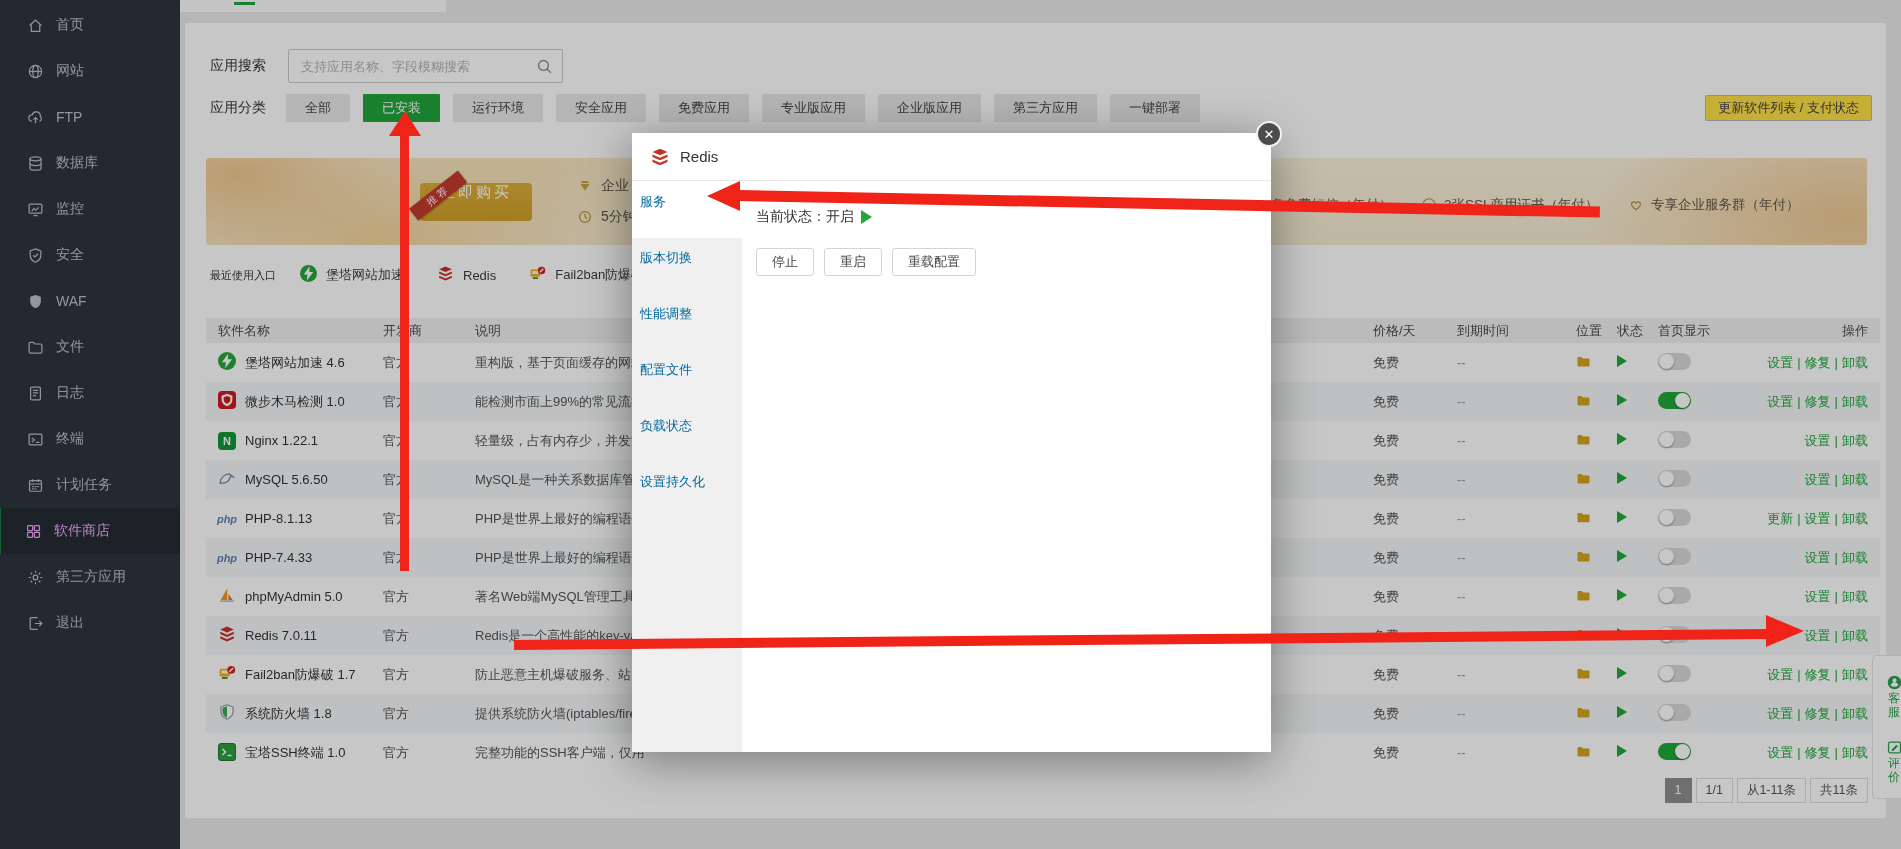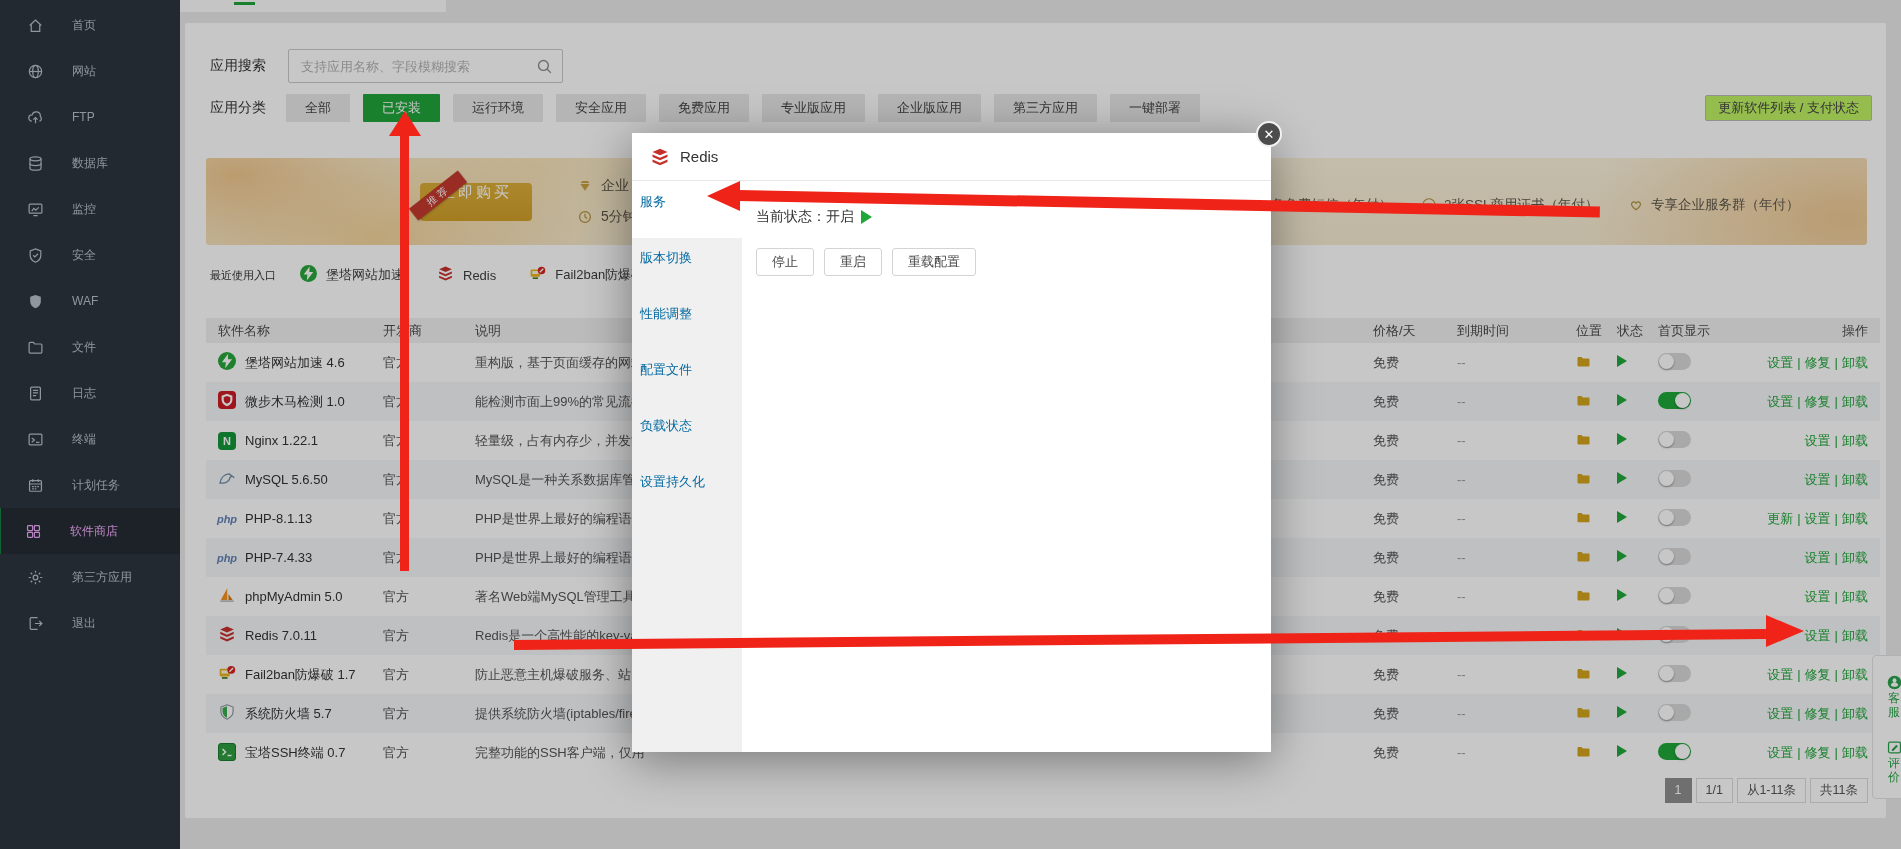--- a/index.html
+++ b/index.html
@@ -1,39 +1,39 @@
 <!DOCTYPE html>
 <html><head>
 <meta charset="utf-8">
 <style>
   *{box-sizing:border-box;margin:0;padding:0}
   body{width:1901px;height:849px;position:relative;overflow:hidden;
        font-family:"Liberation Sans","DejaVu Sans",sans-serif;background:#e9eaeb}
   
   .sidebar{position:absolute;left:0;top:0;width:180px;height:849px;background:#2e353e;z-index:1;padding-top:2px}
-  .sb-item{height:46px;display:flex;align-items:center;padding-left:27px;gap:28px;color:#b9c0c8;font-size:12px;cursor:pointer}
+  .sb-item{height:46px;display:flex;align-items:center;padding-left:27px;gap:12px;color:#b9c0c8;font-size:14px;cursor:pointer}
   .sb-item .icon{width:17px;height:17px;display:inline-flex}
   .sb-item svg{width:17px;height:17px}
   .sb-item.active{background:#262c34;color:#f0abfc;border-left:1px solid #15803d;padding-left:24px}
   
   .topstrip{position:absolute;left:180px;top:0;width:266px;height:12px;background:#fdfdfd;z-index:1}
   .tabdash{position:absolute;left:54px;top:2px;width:21px;height:3px;background:#20a53a}
   
   .card{position:absolute;left:185px;top:23px;width:1701px;height:795px;background:#fff;border-radius:2px;z-index:1}
   .search-row{position:absolute;left:25px;top:26px;height:34px;display:flex;align-items:center}
   .search-label{font-size:14px;color:#333;margin-right:22px}
   .search-box{width:275px;height:34px;border:1px solid #c9c9c9;border-radius:2px;display:flex;align-items:center;position:relative;background:#fff}
   .search-box input{border:0;outline:0;flex:1;padding:0 34px 0 12px;font-size:13px;color:#333;background:transparent}
   .search-box input::placeholder{color:#b3b3b3}
   .search-ico{position:absolute;right:9px;width:17px;height:17px;cursor:pointer}
   .cat-row{position:absolute;left:25px;top:71px;width:1662px;height:28px;display:flex;align-items:center}
   .cat-label{font-size:14px;color:#333;margin-right:20px}
   .cat-btn{height:28px;line-height:28px;padding:0 19px;background:#e8e8e8;color:#454545;font-size:13px;margin-right:13px;cursor:pointer;border-radius:1px;white-space:nowrap}
   .cat-btn.active{background:#20a53a;color:#fff}
-  .update-btn{margin-left:auto;height:26px;line-height:24px;border:1px solid #b9b9b9;background:#bef264;padding:0 12px;font-size:13px;color:#444;border-radius:2px;cursor:pointer;white-space:nowrap}
+  .update-btn{margin-left:auto;height:26px;line-height:24px;border:1px solid #b9b9b9;background:#fde047;padding:0 12px;font-size:13px;color:#444;border-radius:2px;cursor:pointer;white-space:nowrap}
   
   .banner{position:absolute;left:21px;top:135px;width:1661px;height:87px;border-radius:3px;overflow:visible;
     background:
       radial-gradient(160px 80px at 30px 20%, #f0c88e, rgba(240,200,142,0)),
       radial-gradient(220px 110px at 170px 90%, #f4d49c, rgba(244,212,156,0)),
       radial-gradient(200px 100px at 330px 10%, #f7e3b9, rgba(247,227,185,0)),
       radial-gradient(260px 130px at 1640px 70%, #eec993, rgba(238,201,147,0)),
       linear-gradient(#fbf2dc,#f7ebd1)}
   .buy-btn{position:absolute;left:214px;top:25px;width:112px;height:38px;background:linear-gradient(#dcae39,#d2a02a);border-radius:4px;color:#fff;font-size:15px;letter-spacing:3px;display:flex;justify-content:center;cursor:pointer}
   .ribbon{position:absolute;left:-13px;top:5px;width:62px;height:15px;background:#c43a2f;transform:rotate(-38deg);font-size:10px;color:#fff;text-align:center;line-height:15px;box-shadow:0 1px 2px rgba(0,0,0,.25)}
@@ -570,21 +570,21 @@
           <span class="c-act"><a>设置</a><span class="sep">|</span><a>修复</a><span class="sep">|</span><a>卸载</a></span>
         </div>
         <div class="trow">
           <span class="c-name">
             <span><span class="ai">
                 <svg viewBox="0 0 16 16">
                   <path d="M8 1.6 13.4 3.6v4c0 3.3-2.2 5.4-5.4 6.8C4.8 13 2.6 10.9 2.6 7.6v-4z" fill="#fff" stroke="#8a9299" stroke-width="1"></path>
                   <path d="M8 2.8v10.4C5.6 12 4 10.3 4 7.6V4.4z" fill="#3aa94f"></path>
                 </svg>
               </span></span>
-            <span>系统防火墙 5.7</span>
+            <span>系统防火墙 1.8</span>
           </span>
           <span class="c-vendor">官方</span>
           <span class="c-desc">提供系统防火墙(iptables/fire</span>
           <span class="c-price">免费</span>
           <span class="c-exp">--</span>
           <span><span class="folder">
               <svg viewBox="0 0 16 16" fill="#d3a41d">
                 <path d="M1.6 4.2c0-.5.4-.9.9-.9h3.4l1.4 1.5h6.2c.5 0 .9.4.9.9v6.6c0 .5-.4.9-.9.9H2.5c-.5 0-.9-.4-.9-.9z"></path>
               </svg>
             </span></span>
@@ -592,21 +592,21 @@
           <span><span class="toggle"><i></i></span></span>
           <span class="c-act"><a>设置</a><span class="sep">|</span><a>修复</a><span class="sep">|</span><a>卸载</a></span>
         </div>
         <div class="trow">
           <span class="c-name">
             <span><span class="ai ai-ssh">
                 <svg viewBox="0 0 16 16" fill="none" stroke="#fff" stroke-width="1.5">
                   <path d="M3.5 5l3 3-3 3M8.5 11.5h4"></path>
                 </svg>
               </span></span>
-            <span>宝塔SSH终端 0.7</span>
+            <span>宝塔SSH终端 1.0</span>
           </span>
           <span class="c-vendor">官方</span>
           <span class="c-desc">完整功能的SSH客户端，仅用</span>
           <span class="c-price">免费</span>
           <span class="c-exp">--</span>
           <span><span class="folder">
               <svg viewBox="0 0 16 16" fill="#d3a41d">
                 <path d="M1.6 4.2c0-.5.4-.9.9-.9h3.4l1.4 1.5h6.2c.5 0 .9.4.9.9v6.6c0 .5-.4.9-.9.9H2.5c-.5 0-.9-.4-.9-.9z"></path>
               </svg>
             </span></span>

